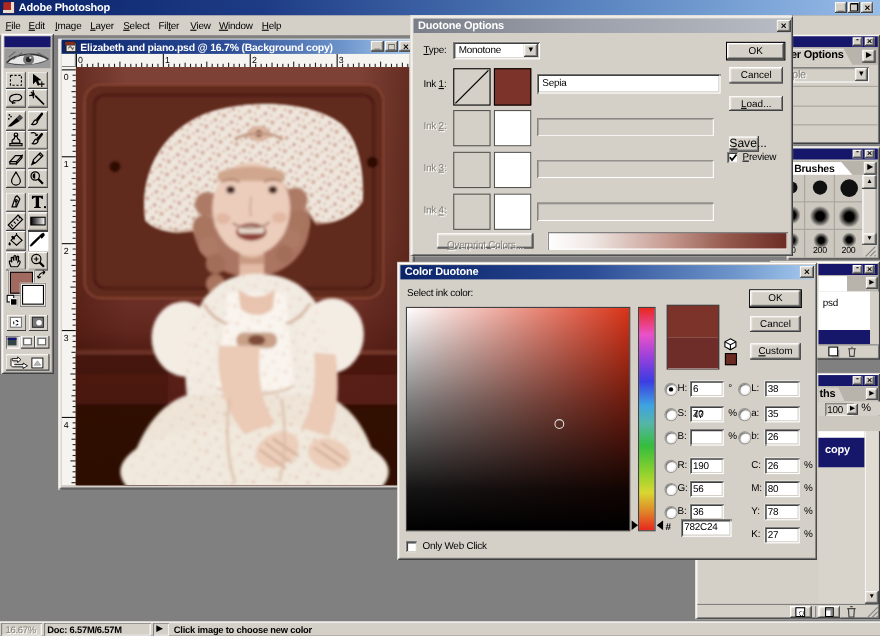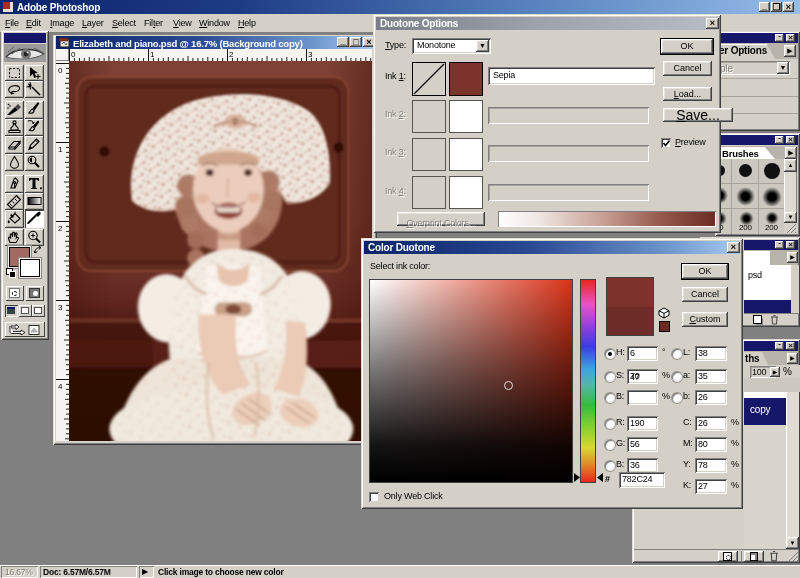--- a/index.html
+++ b/index.html
@@ -593,21 +593,21 @@
 <div class="t" style="left:745px;top:353px;font-weight:bold;font-size:10px">ths</div>
 <div class="a btn" style="left:787px;top:353px;width:11px;height:11px;font-size:6px;line-height:11px">▶</div>
 <div class="a" style="left:744px;top:365px;width:56px;height:13px;background:#d4d0c8"></div>
 <div class="a fldd" style="left:750px;top:366px;width:26px;height:12px"></div>
 <div class="t" style="left:752px;top:367px;font-size:9px">100</div>
 <div class="a btn" style="left:770px;top:367px;width:10px;height:10px;font-size:6px;line-height:10px">▶</div>
 <div class="t" style="left:783px;top:366px;font-size:10px">%</div>
 <div class="a" style="left:744px;top:378px;width:56px;height:14px;background:#ccc8c0"></div>
 <div class="a" style="left:744px;top:392px;width:42px;height:6px;background:#fff"></div>
 <div class="a nv" style="left:744px;top:398px;width:42px;height:27px"></div>
-<div class="t" style="left:750px;top:404px;color:#fff;font-weight:normal;font-size:10px">copy</div>
+<div class="t" style="left:750px;top:404px;color:#fff;font-weight:bold;font-size:10px">copy</div>
 <div class="a" style="left:744px;top:425px;width:42px;height:124px;background:#d8d4cc"></div>
 <div class="a" style="left:786px;top:392px;width:13px;height:157px;background:#e0dcd4;box-shadow:inset 1px 0 #fff"></div>
 <div class="a btn" style="left:786px;top:537px;width:13px;height:12px;font-size:6px;line-height:12px">▼</div>
 <div class="a" style="left:634px;top:549px;width:164px;height:12px;background:#d4d0c8;border-top:1px solid #808080"></div>
 <div class="a btn" style="left:718px;top:551px;width:20px;height:11px"></div>
 <div class="a" style="left:723px;top:552px;width:9px;height:9px;background:#fff;border:1px solid #000">
     <div style="position:absolute;left:2px;top:2px;width:5px;height:5px;border-radius:50%;border:1px dotted #000"></div>
   </div>
 <div class="a" style="left:741px;top:551px;width:1px;height:11px;background:#808080"></div>
 <div class="a btn" style="left:744px;top:551px;width:20px;height:11px"></div>
@@ -623,21 +623,21 @@
 <div class="a tbg" style="left:376px;top:17px;width:342px;height:13px"></div>
 <div class="t" style="left:380px;top:18px;color:#fff;font-weight:bold;font-size:10px">Duotone Options</div>
 <div class="xb a" style="left:706px;top:18px;width:13px;height:11px;line-height:11px">×</div>
 <div class="t" style="left:385px;top:40px"><u>T</u>ype:</div>
 <div class="a fld" style="left:412px;top:38px;width:79px;height:16px"></div>
 <div class="t" style="left:417px;top:40px">Monotone</div>
 <div class="a btn" style="left:476px;top:40px;width:13px;height:12px;font-size:7px;line-height:12px">▼</div>
 <div class="a btnd" style="left:661px;top:39px;width:52px;height:15px;font-size:9px;line-height:15px">OK</div>
 <div class="a btn" style="left:663px;top:61px;width:49px;height:15px;font-size:9px;line-height:15px">Cancel</div>
 <div class="a btn" style="left:663px;top:87px;width:49px;height:14px;font-size:9px;line-height:14px"><u>L</u>oad...</div>
-<div class="a btn" style="left:663px;top:108px;width:70px;height:14px;font-size:14px;line-height:14px"><u>S</u>ave...</div>
+<div class="a btn" style="left:663px;top:124px;width:27px;height:14px;font-size:11px;line-height:14px"><u>S</u>ave...</div>
 <div class="a" style="left:661px;top:138px;width:10px;height:10px;background:#fff;box-shadow:inset 1px 1px #808080,inset -1px -1px #d4d0c8,inset 2px 2px #404040"></div>
 <svg class="a" style="left:662px;top:139px" width="9" height="9" viewBox="0 0 9 9">
     <path d="M1.5 4 L3.5 6.5 L7.5 1.5" stroke="#000" stroke-width="1.6" fill="none"></path>
   </svg>
 <div class="t" style="left:675px;top:137px"><u>P</u>review</div>
 
 <div class="t" style="left:385px;top:71px">Ink <u>1</u>:</div>
 <div class="a" style="left:412px;top:62px;width:34px;height:34px;background:#d4d0c8;border:1px solid #000">
     <svg width="32" height="32" viewBox="0 0 32 32">
       <path d="M1 31 L31 1" stroke="#000" stroke-width="1.2"></path>

